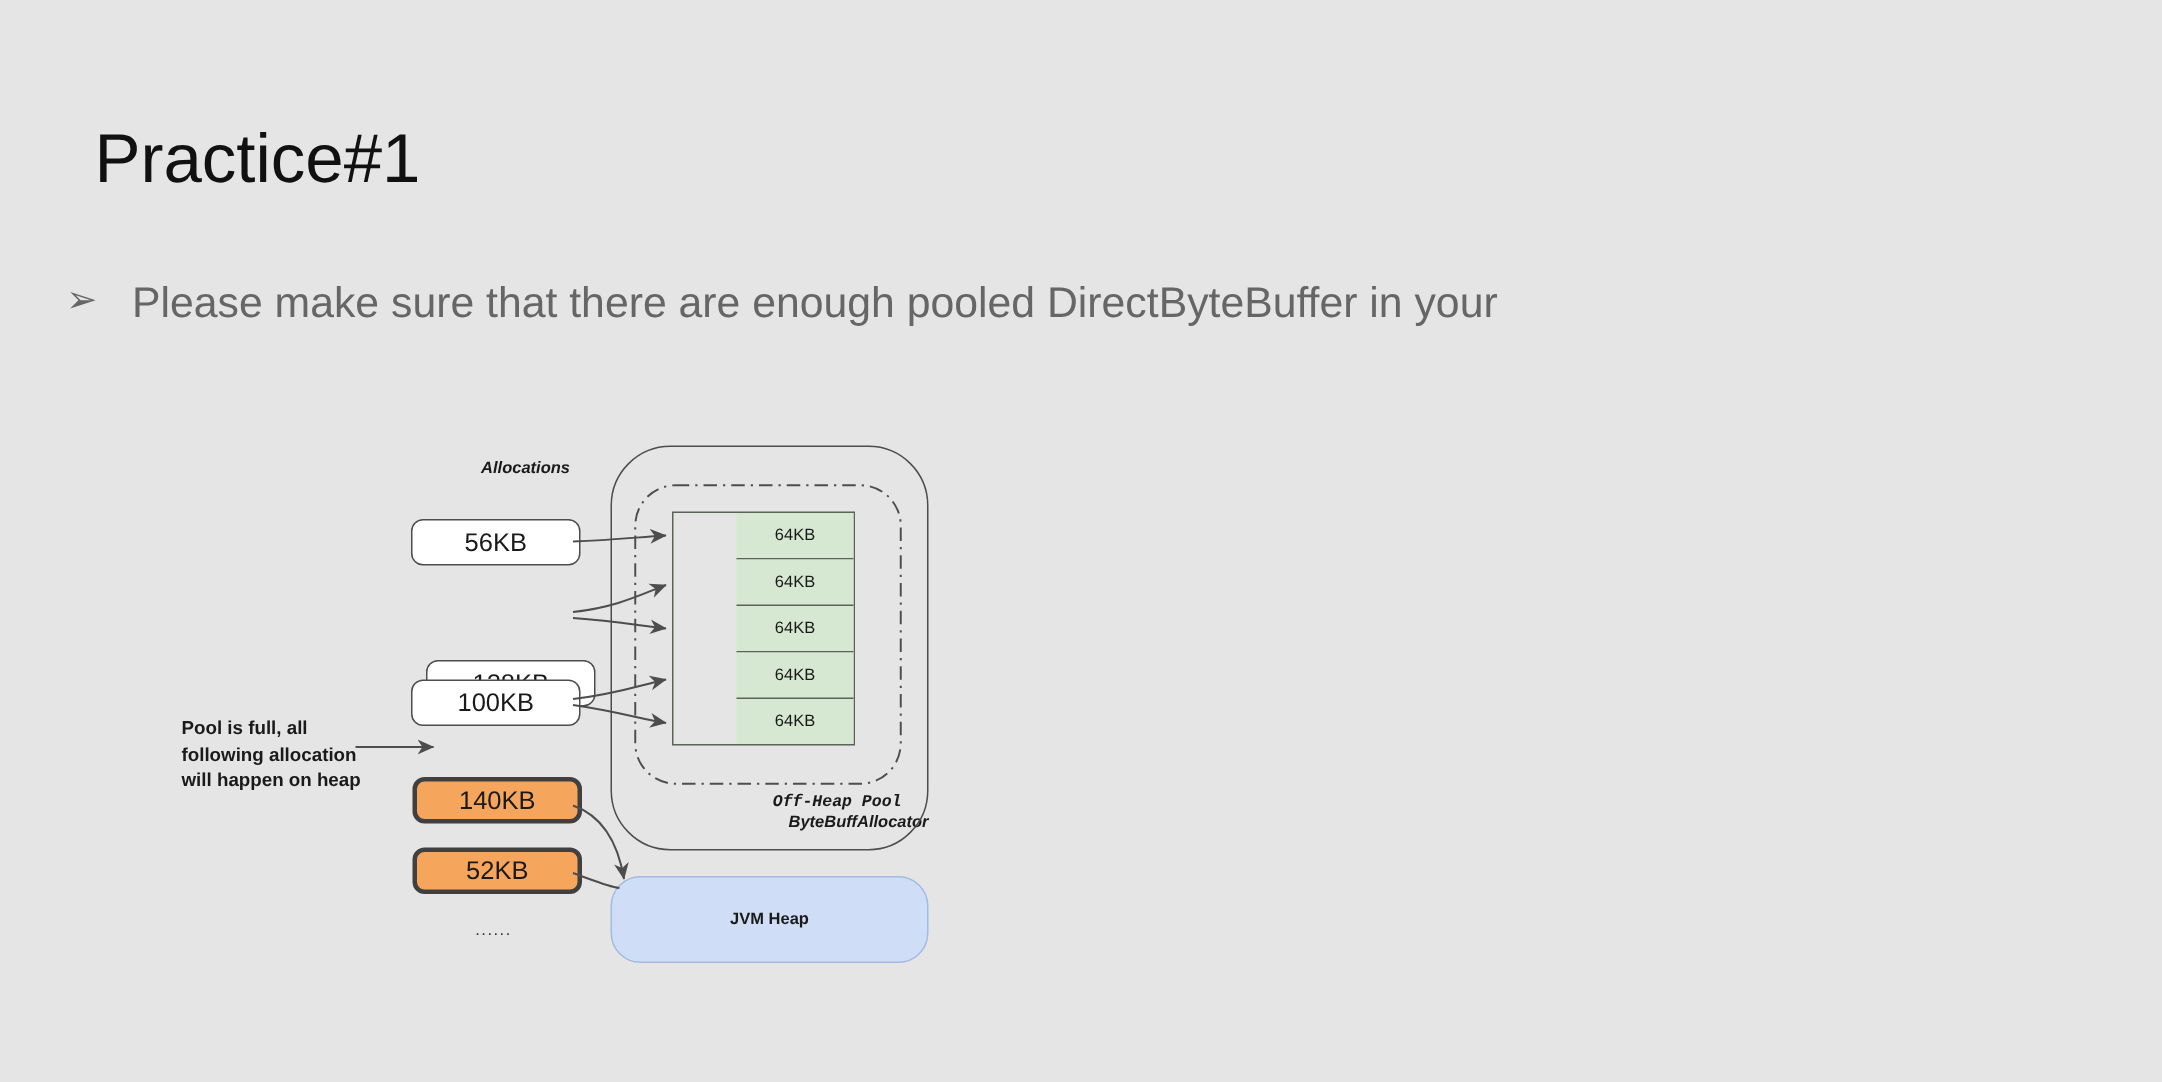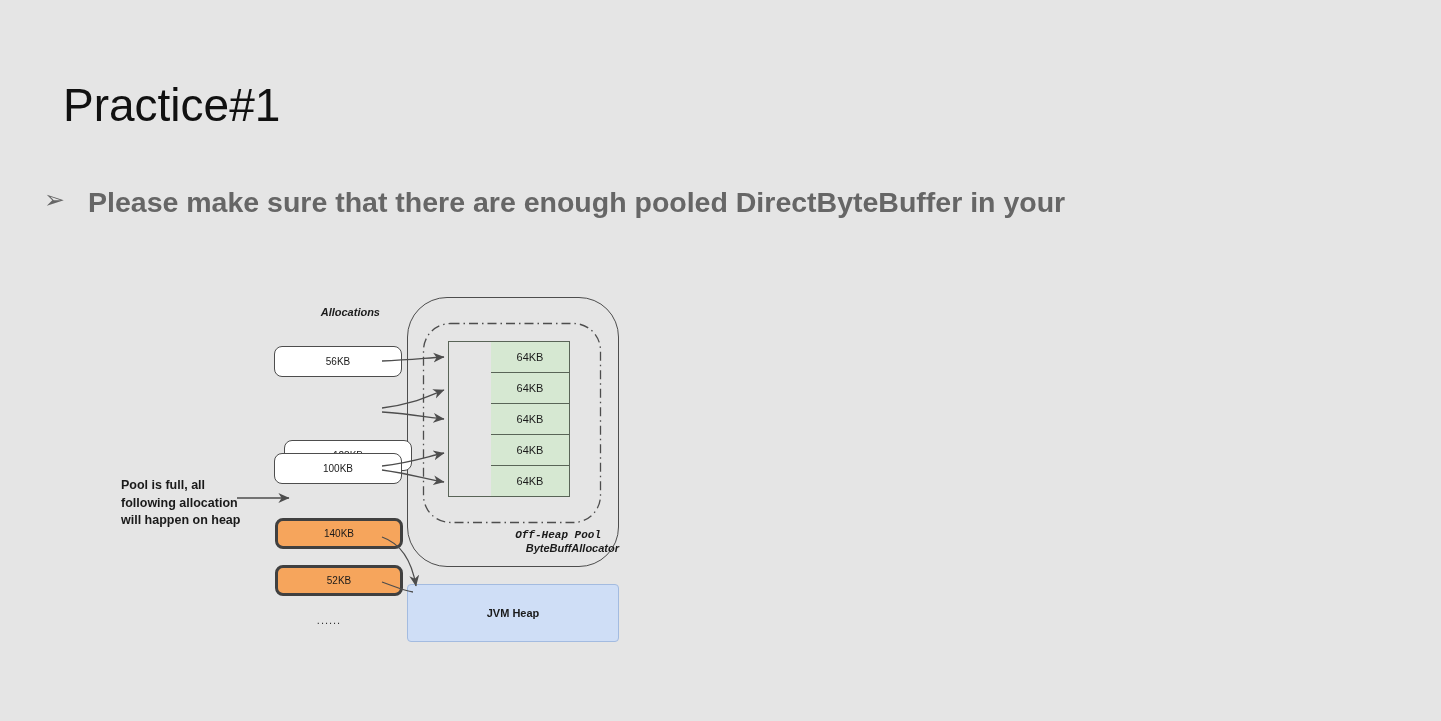--- a/index.html
+++ b/index.html
@@ -31,45 +31,45 @@
   .bullet-glyph {
     font-size: 25px;
     color: #666666;
     margin-top: 6px;
     width: 44px;
   }
   .bullet-text {
     font-size: 28.5px;
     color: #666666;
     line-height: 47px;
-    font-weight: 700;
+    font-weight: 400;
   }
 
   
   .diagram { position: absolute; left: 0; top: 0; width: 1441px; height: 721px; }
 
   .diag-label {
     position: absolute;
     font-size: 11px;
     font-weight: bold;
     font-style: italic;
     color: #1a1a1a;
     text-align: right;
   }
   .allocations-label { left: 262px; top: 306px; width: 118px; }
 
   .alloc-box {
     position: absolute;
-    width: 128px;
+    width: 113px;
     height: 31px;
     border-radius: 8px;
     display: flex;
     align-items: center;
     justify-content: center;
-    font-size: 10px;
+    font-size: 17px;
     color: #1a1a1a;
     z-index: 2;
   }
   .alloc-box.pooled { background: #ffffff; border: 1px solid #4d4d4d; }
   .alloc-box.heap   { background: #f6a55c; border: 3px solid #404040; }
 
   .box-56  { left: 274px; top: 346px; }
   .box-128 { left: 284px; top: 395px; margin-top: 45px; }
   .box-100 { left: 274px; top: 453px; }
   .box-140 { left: 275px; top: 518px; }
@@ -116,21 +116,21 @@
     color: #1a1a1a;
   }
   .pool-block:last-child { border-bottom: none; height: 30px; }
 
   .jvm-heap-box {
     position: absolute;
     left: 407px; top: 584px;
     width: 212px; height: 58px;
     background: #cfdef6;
     border: 1px solid #a3bbe0;
-    border-radius: 4px;
+    border-radius: 20px;
     display: flex;
     align-items: center;
     justify-content: center;
     font-size: 11px;
     font-weight: bold;
     color: #1a1a1a;
     z-index: 2;
   }
 
   .annotation {

